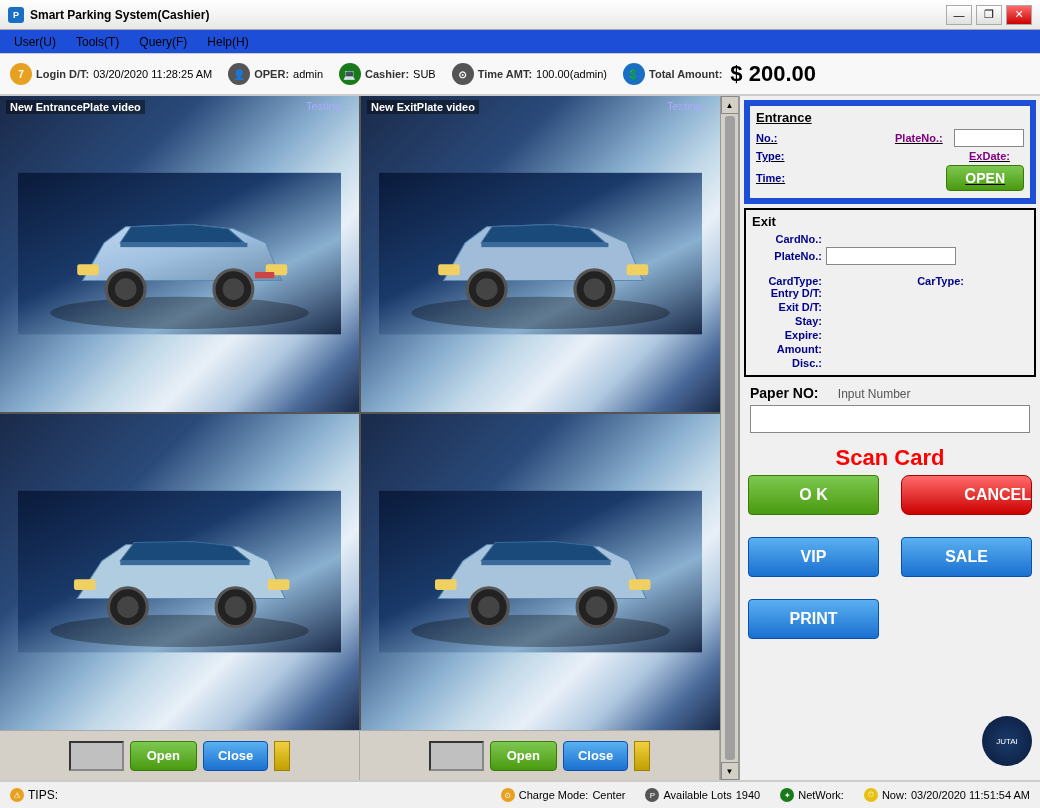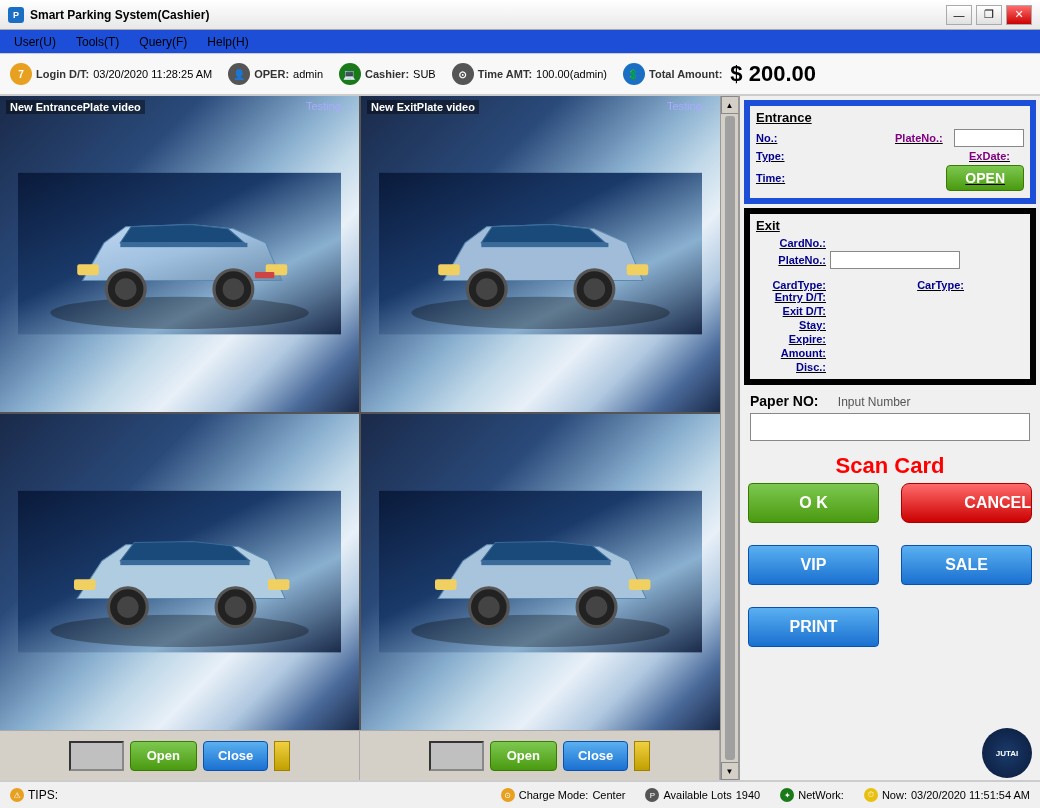--- a/index.html
+++ b/index.html
@@ -252,24 +252,23 @@
       border-radius: 4px;
       font-size: 14px;
       font-weight: bold;
       cursor: pointer;
       margin-left: auto;
       height: 26px;
     }
 
     
     .section-exit {
-      border: 6px solid #000000;
+      border: 2px solid #000000;
       margin-bottom: 4px;
       padding: 4px 6px;
-      text-decoration: underline;
     }
     .exit-field-row {
       display: flex;
       align-items: center;
       margin-bottom: 2px;
     }
     .exit-label {
       color: #00008b;
       font-weight: bold;
       font-size: 11px;
@@ -431,32 +430,32 @@
 
     .tips-bar {
       flex: 1;
       display: flex;
       align-items: center;
       gap: 4px;
     }
 
     .jutai-logo {
       position: absolute;
-      bottom: 30px;
+      bottom: 42px;
       right: 8px;
       width: 50px;
       height: 50px;
       background: radial-gradient(circle, #1a3a6a, #0a1a3a);
       border-radius: 50%;
       display: flex;
       align-items: center;
       justify-content: center;
       color: white;
       font-size: 8px;
-      font-weight: bold;
+      font-weight: normal;
     }
 
     .video-wrapper {
       display: flex;
       flex: 1;
       overflow: hidden;
     }
     .video-main {
       flex: 1;
       display: flex;

